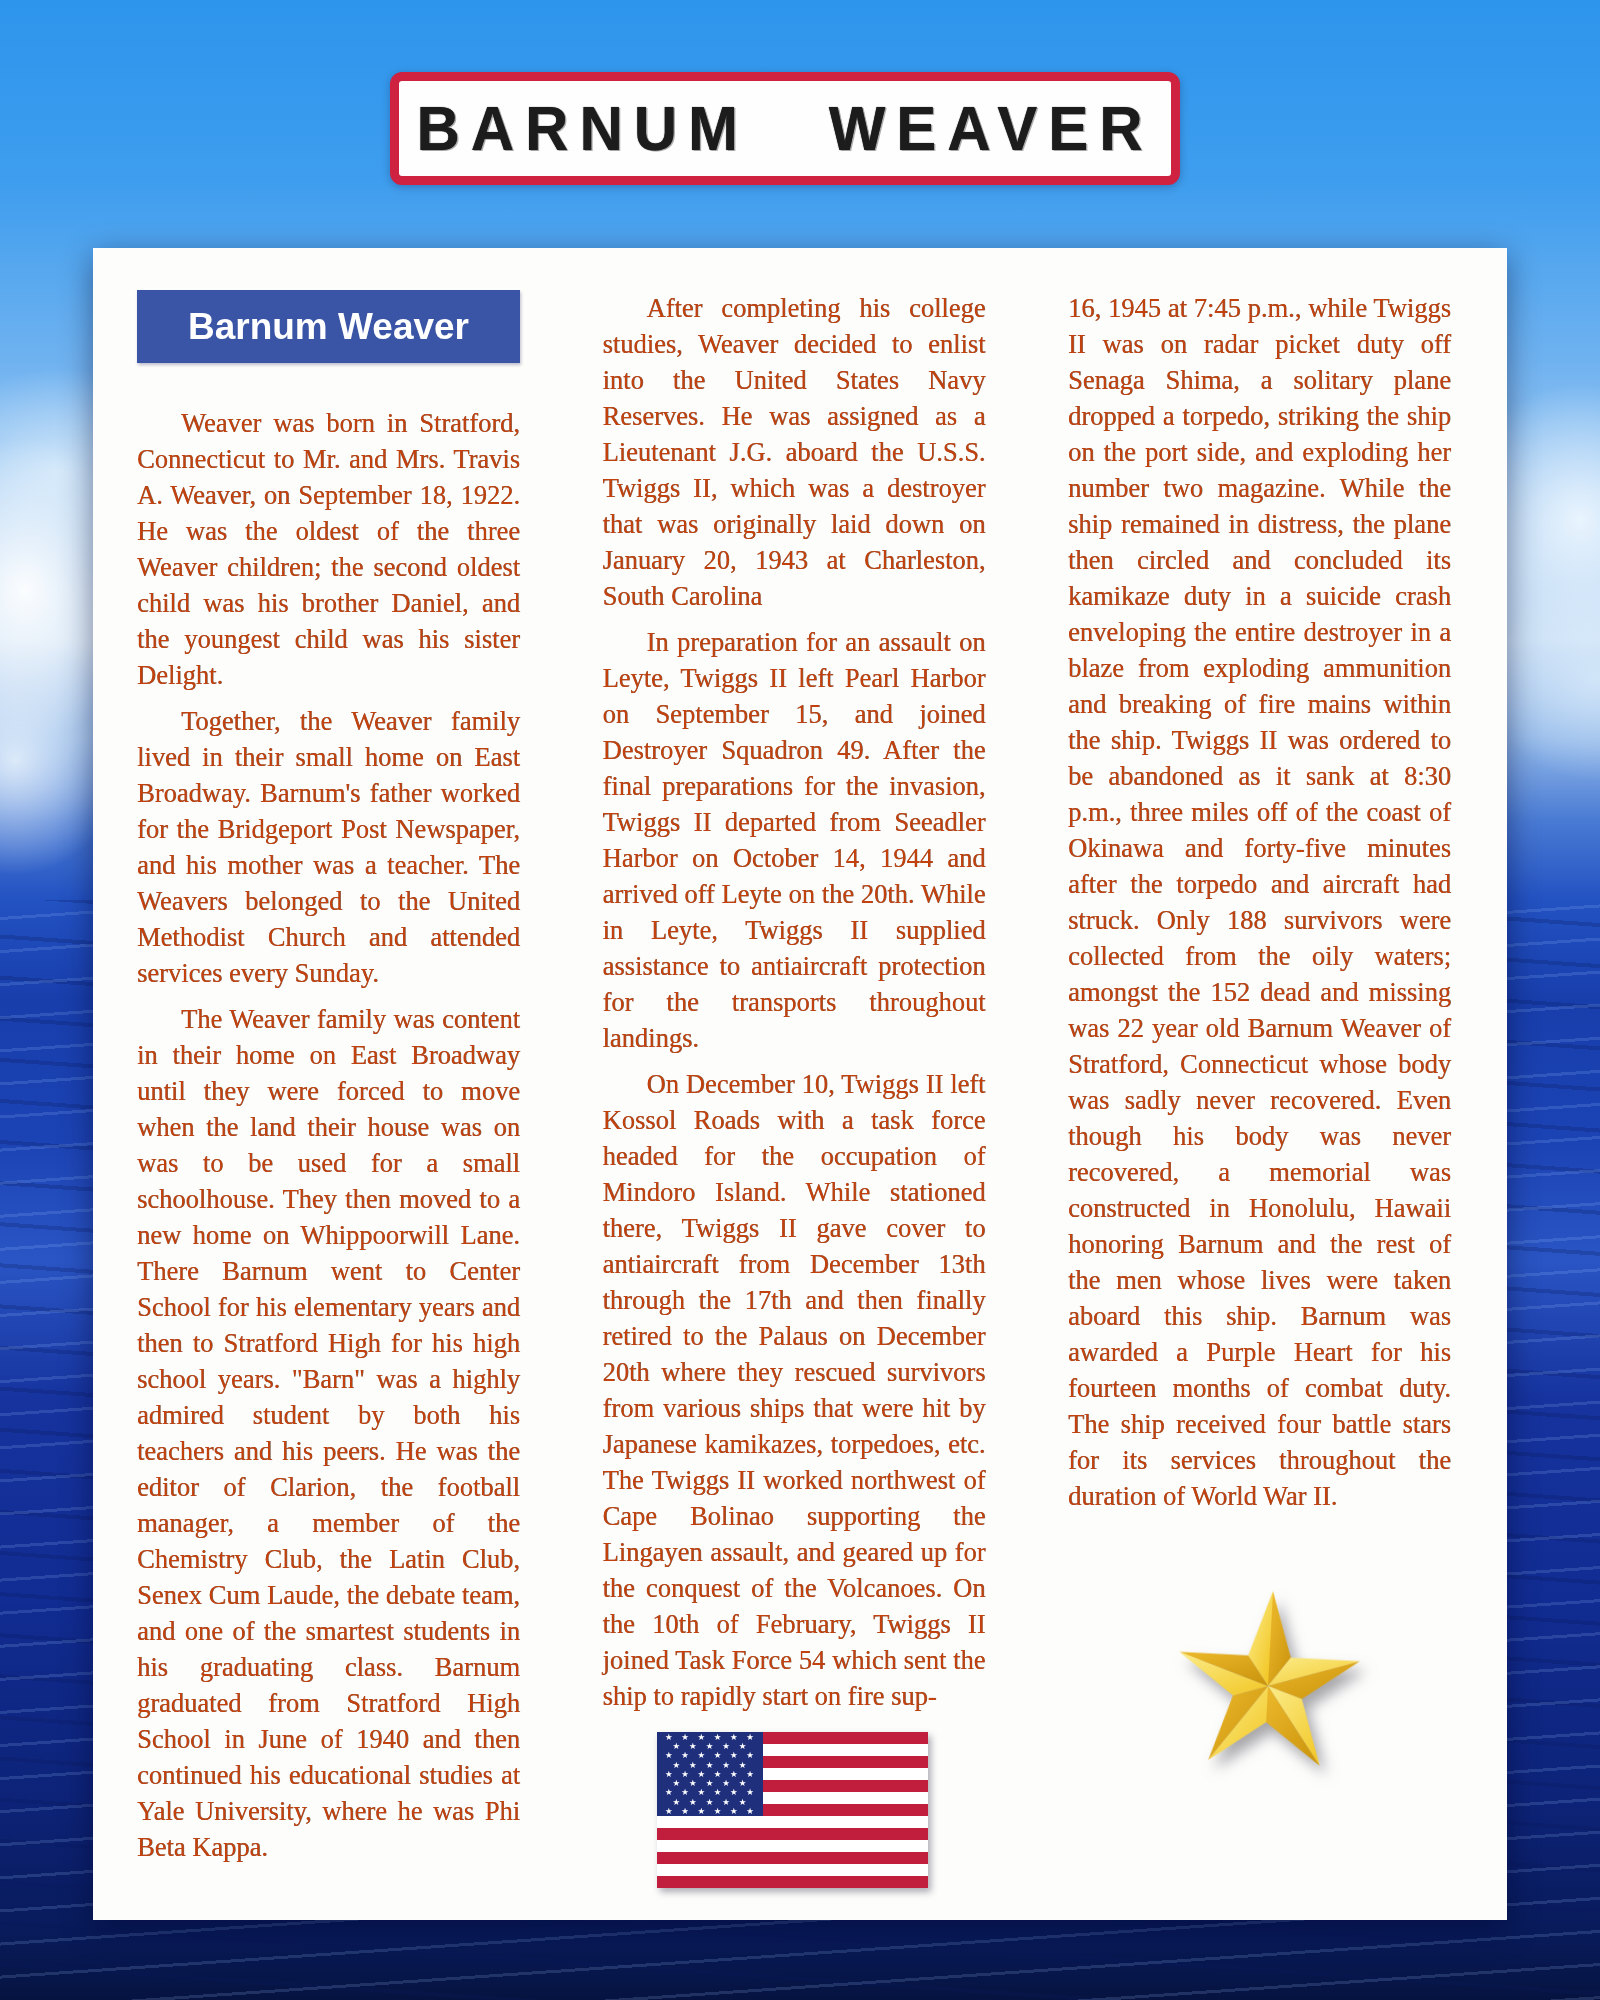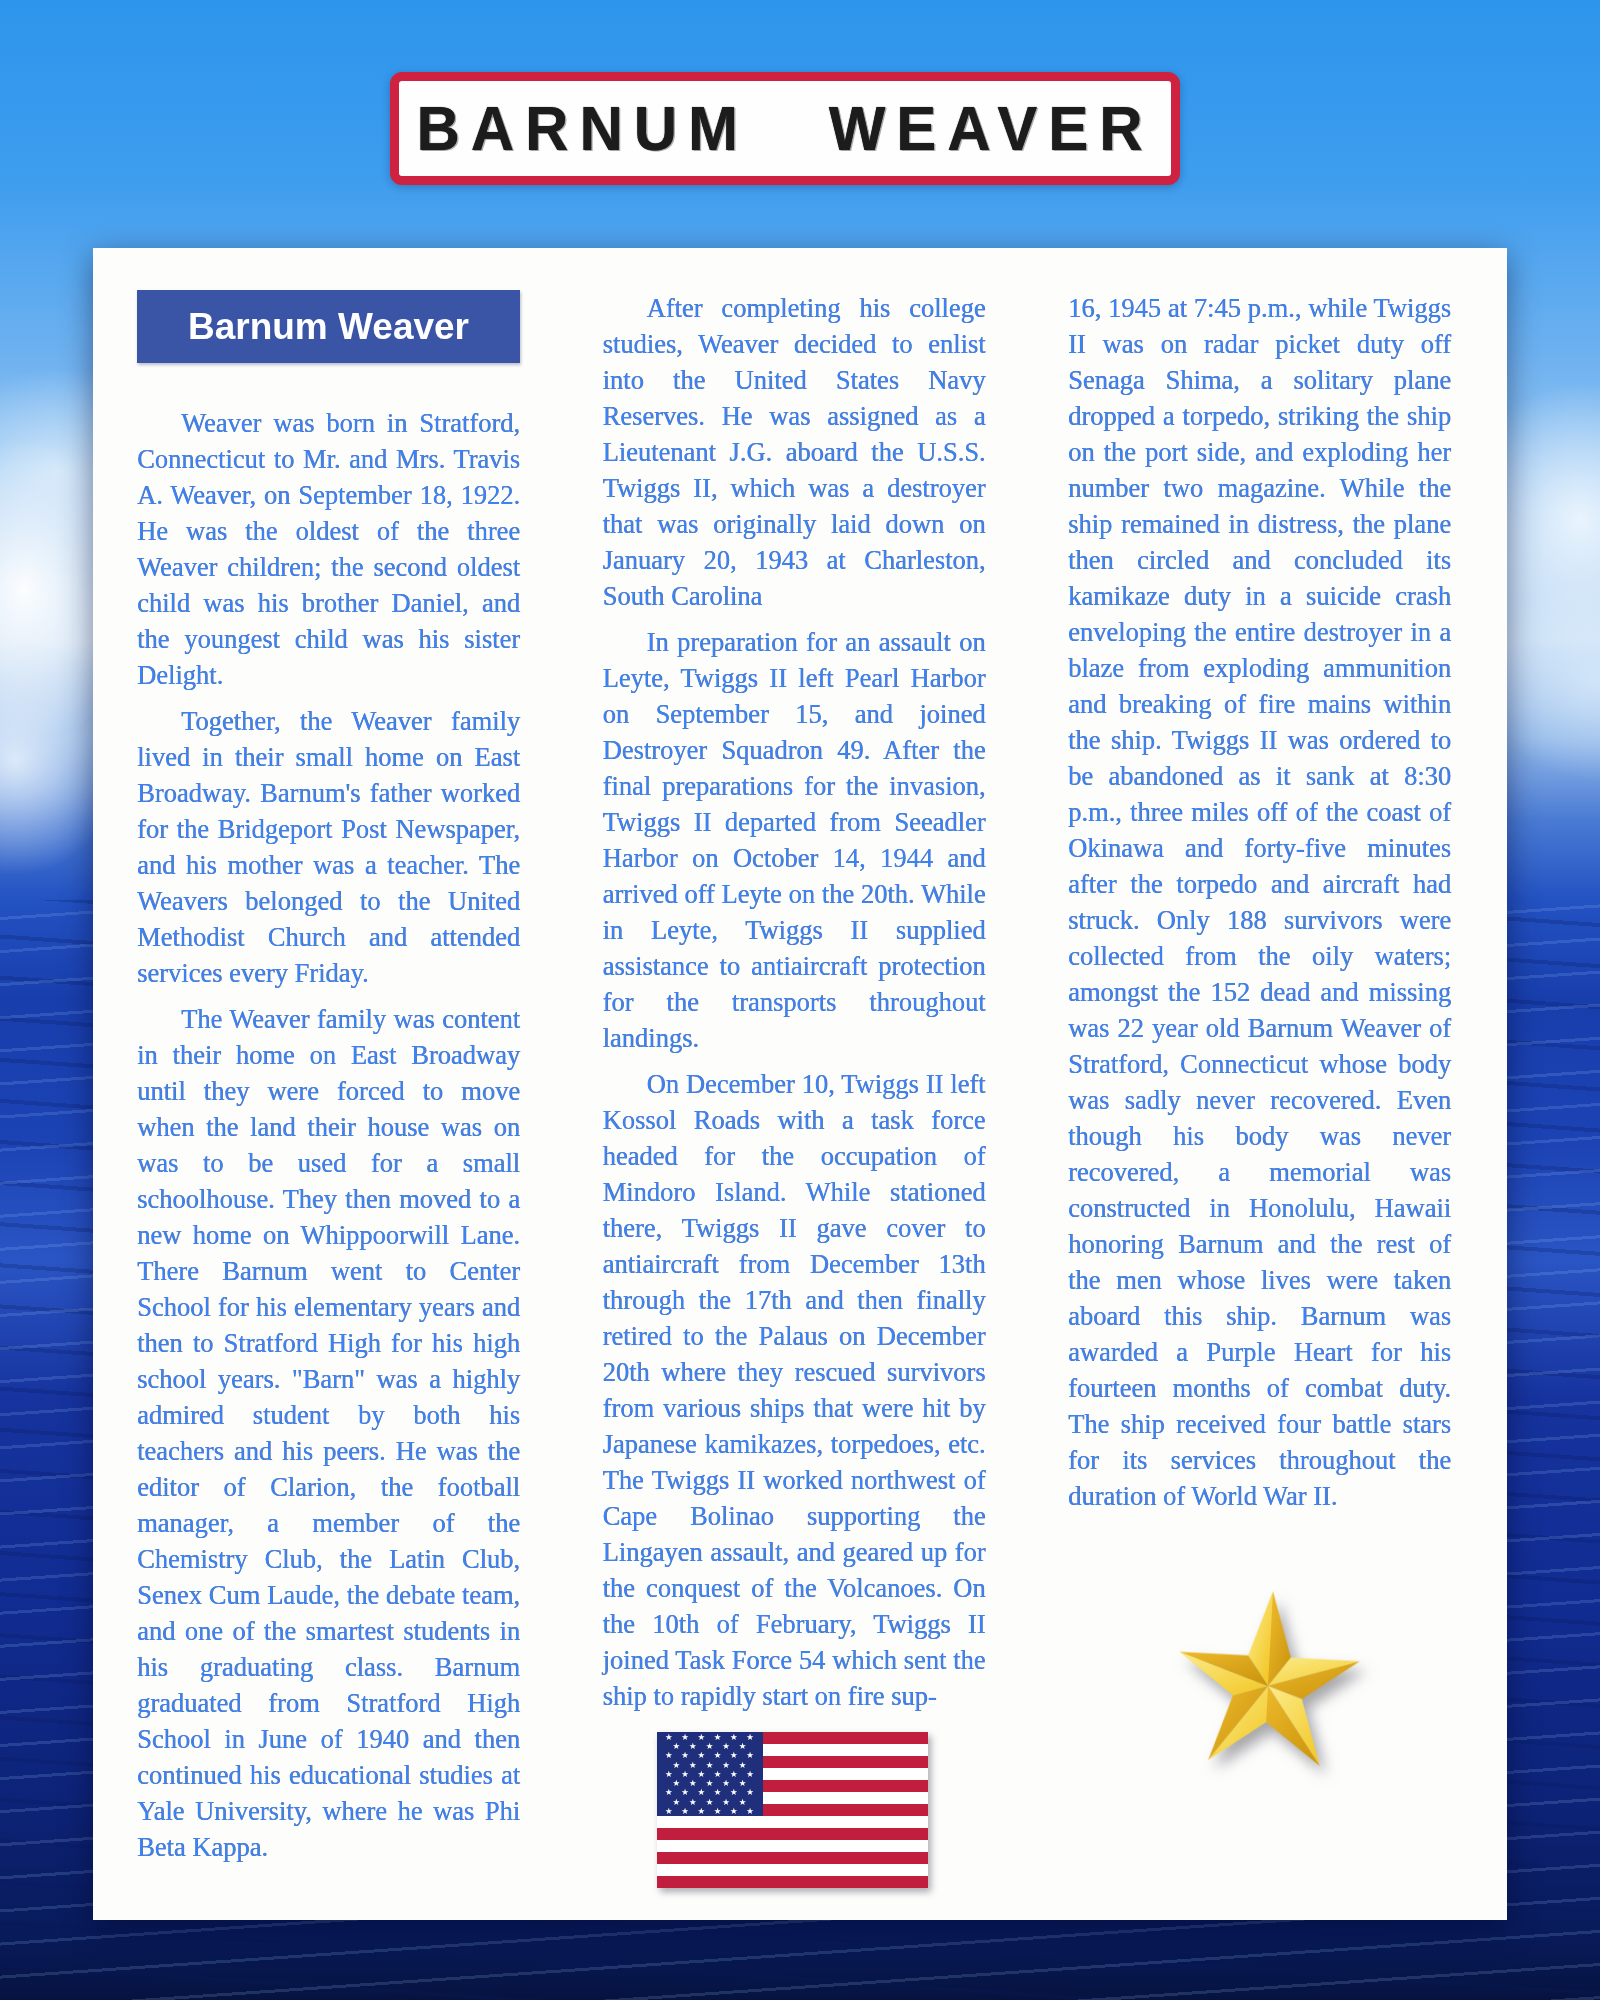--- a/index.html
+++ b/index.html
@@ -44,21 +44,21 @@
   }
   .col{width:383px;flex:0 0 383px;}
   .infobox{
     background:#3A54A6;color:#FFFFFF;text-align:center;
     font-family:"Liberation Sans",sans-serif;font-weight:bold;
     font-size:37px;line-height:52px;padding:11px 0 10px;margin-bottom:42px;
     box-shadow:1px 2px 3px rgba(0,0,60,.25);
   }
   .col p{
     margin:0 0 10px;font-size:26.5px;line-height:36px;text-align:justify;
-    text-indent:44px;color:#3b82f6;
+    text-indent:44px;color:#c2410c;
     text-shadow:.4px .4px .5px rgba(0,0,0,.55);
   }
   .col p.no-indent{text-indent:0;}
   
   .flag{
     position:relative;width:271px;height:156px;margin:18px 0 0 54px;
     background:repeating-linear-gradient(180deg,#C01E3C 0 12px,#FFFFFF 12px 24px);
     box-shadow:3px 4px 7px rgba(70,70,90,.45);
   }
   .canton{
@@ -84,21 +84,21 @@
   <div class="banner-title">BARNUM WEAVER</div>
 </div>
 
 <div class="page">
 
   <div class="col">
     <div class="infobox">
       <div>Barnum Weaver</div>
     </div>
     <p>Weaver was born in Stratford, Connecticut to Mr. and Mrs. Travis A. Weaver, on September 18, 1922.  He was the oldest of the three Weaver children; the second oldest child was his brother Daniel, and the youngest child was his sister Delight.</p>
-    <p>Together, the Weaver family lived in their small home on East Broadway. Barnum's father worked for the Bridgeport Post Newspaper, and his mother was a teacher. The Weavers belonged to the United Methodist Church and attended services every Friday.</p>
+    <p>Together, the Weaver family lived in their small home on East Broadway. Barnum's father worked for the Bridgeport Post Newspaper, and his mother was a teacher. The Weavers belonged to the United Methodist Church and attended services every Sunday.</p>
     <p>The Weaver family was content in their home on East Broadway until they were forced to move when the land their house was on was to be used for a small schoolhouse.  They then moved to a new home on Whippoorwill Lane. There Barnum went to Center School for his elementary years and then to Stratford High for his high school years.  "Barn" was a highly admired student by both his teachers and his peers.  He was the editor of Clarion, the football manager, a member of the Chemistry Club, the Latin Club, Senex Cum Laude, the debate team, and one of the smartest students in his graduating class.  Barnum graduated from Stratford High School in June of 1940 and then continued his educational studies at Yale University, where he was Phi Beta Kappa.</p>
   </div>
 
   <div class="col">
     <p>After completing his college studies, Weaver decided to enlist into the United States Navy Reserves.  He was assigned as a Lieutenant J.G. aboard the U.S.S. Twiggs II, which was a destroyer that was originally laid down on January 20, 1943 at Charleston, South Carolina</p>
     <p>In preparation for an assault on Leyte, Twiggs II left Pearl Harbor on September 15, and joined Destroyer Squadron 49.  After the final preparations for the invasion, Twiggs II departed from Seeadler Harbor on October 14, 1944 and arrived off Leyte on the 20th. While in Leyte, Twiggs II supplied assistance to antiaircraft protection for the transports throughout landings.</p>
     <p>On December 10, Twiggs II left Kossol Roads with a task force headed for the occupation of Mindoro Island.  While stationed there, Twiggs II gave cover to antiaircraft from December 13th through the 17th and then finally retired to the Palaus on December 20th where they rescued survivors from various ships that were hit by Japanese kamikazes, torpedoes, etc.  The Twiggs II worked northwest of Cape Bolinao supporting the Lingayen assault, and geared up for the conquest of the Volcanoes. On the 10th of February, Twiggs II joined Task Force 54 which sent the ship to rapidly start on fire sup-</p>
     <div class="flag">
       <div class="canton">
           <div class="star-row">

